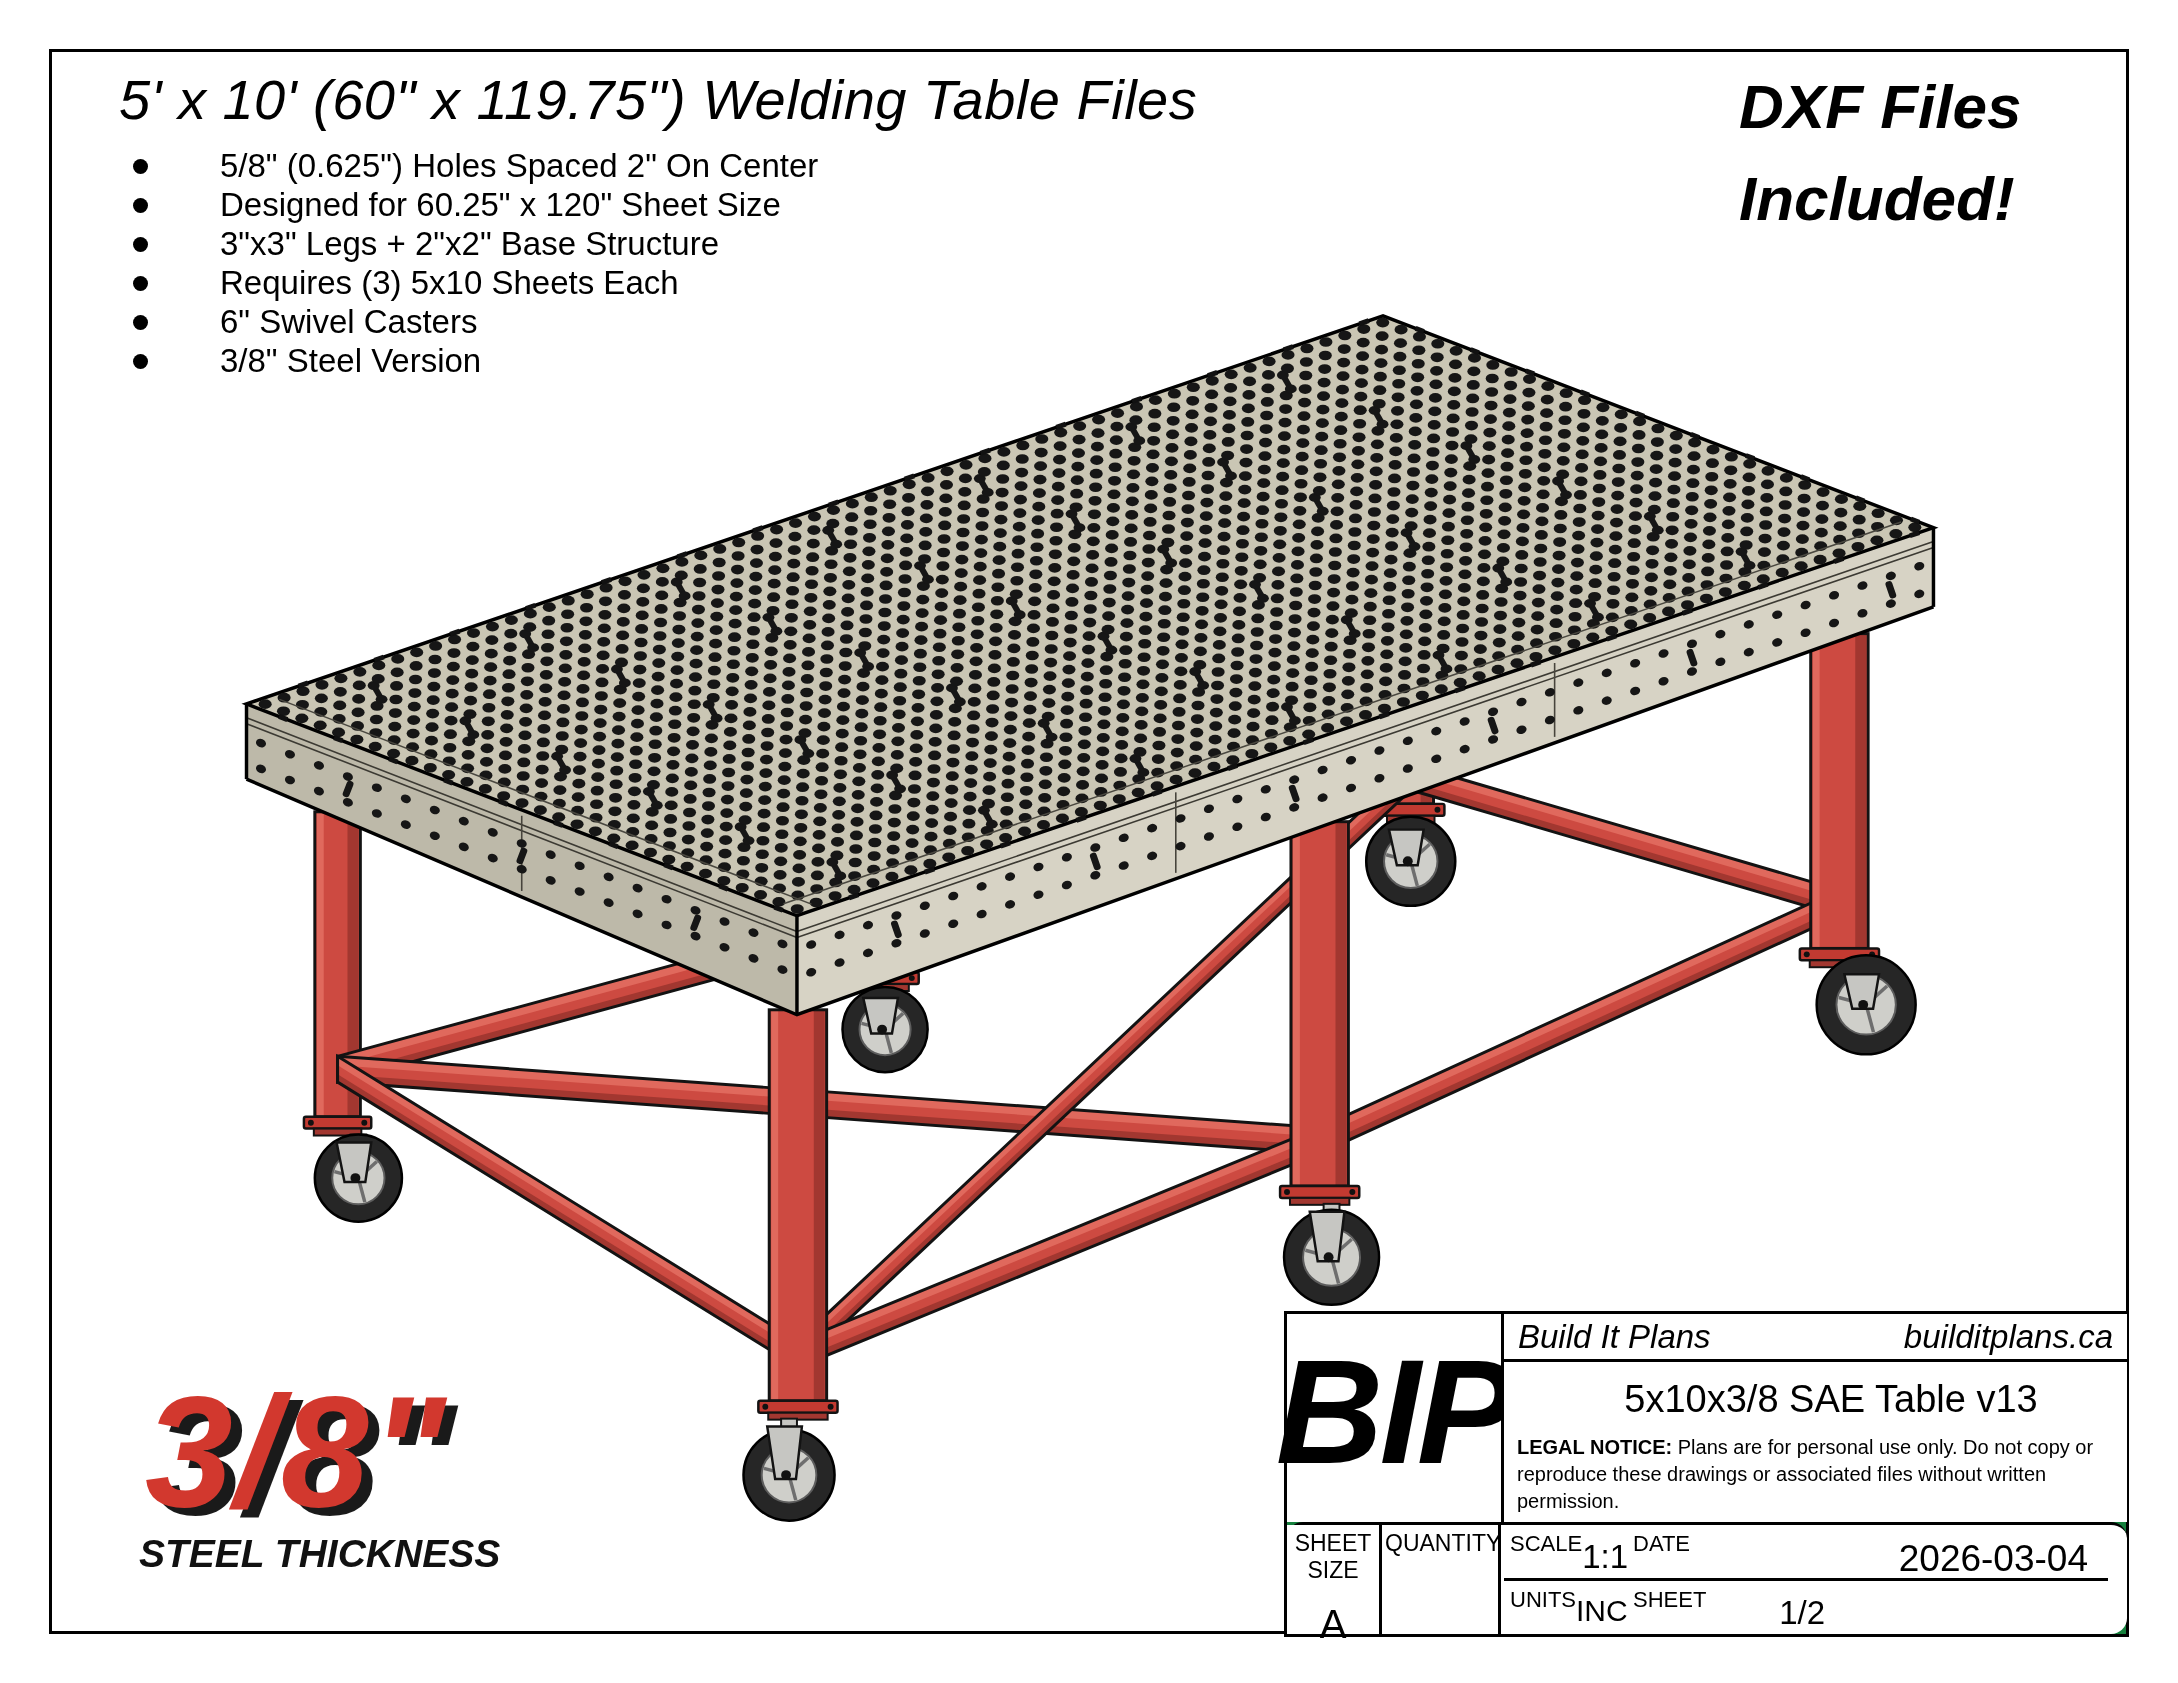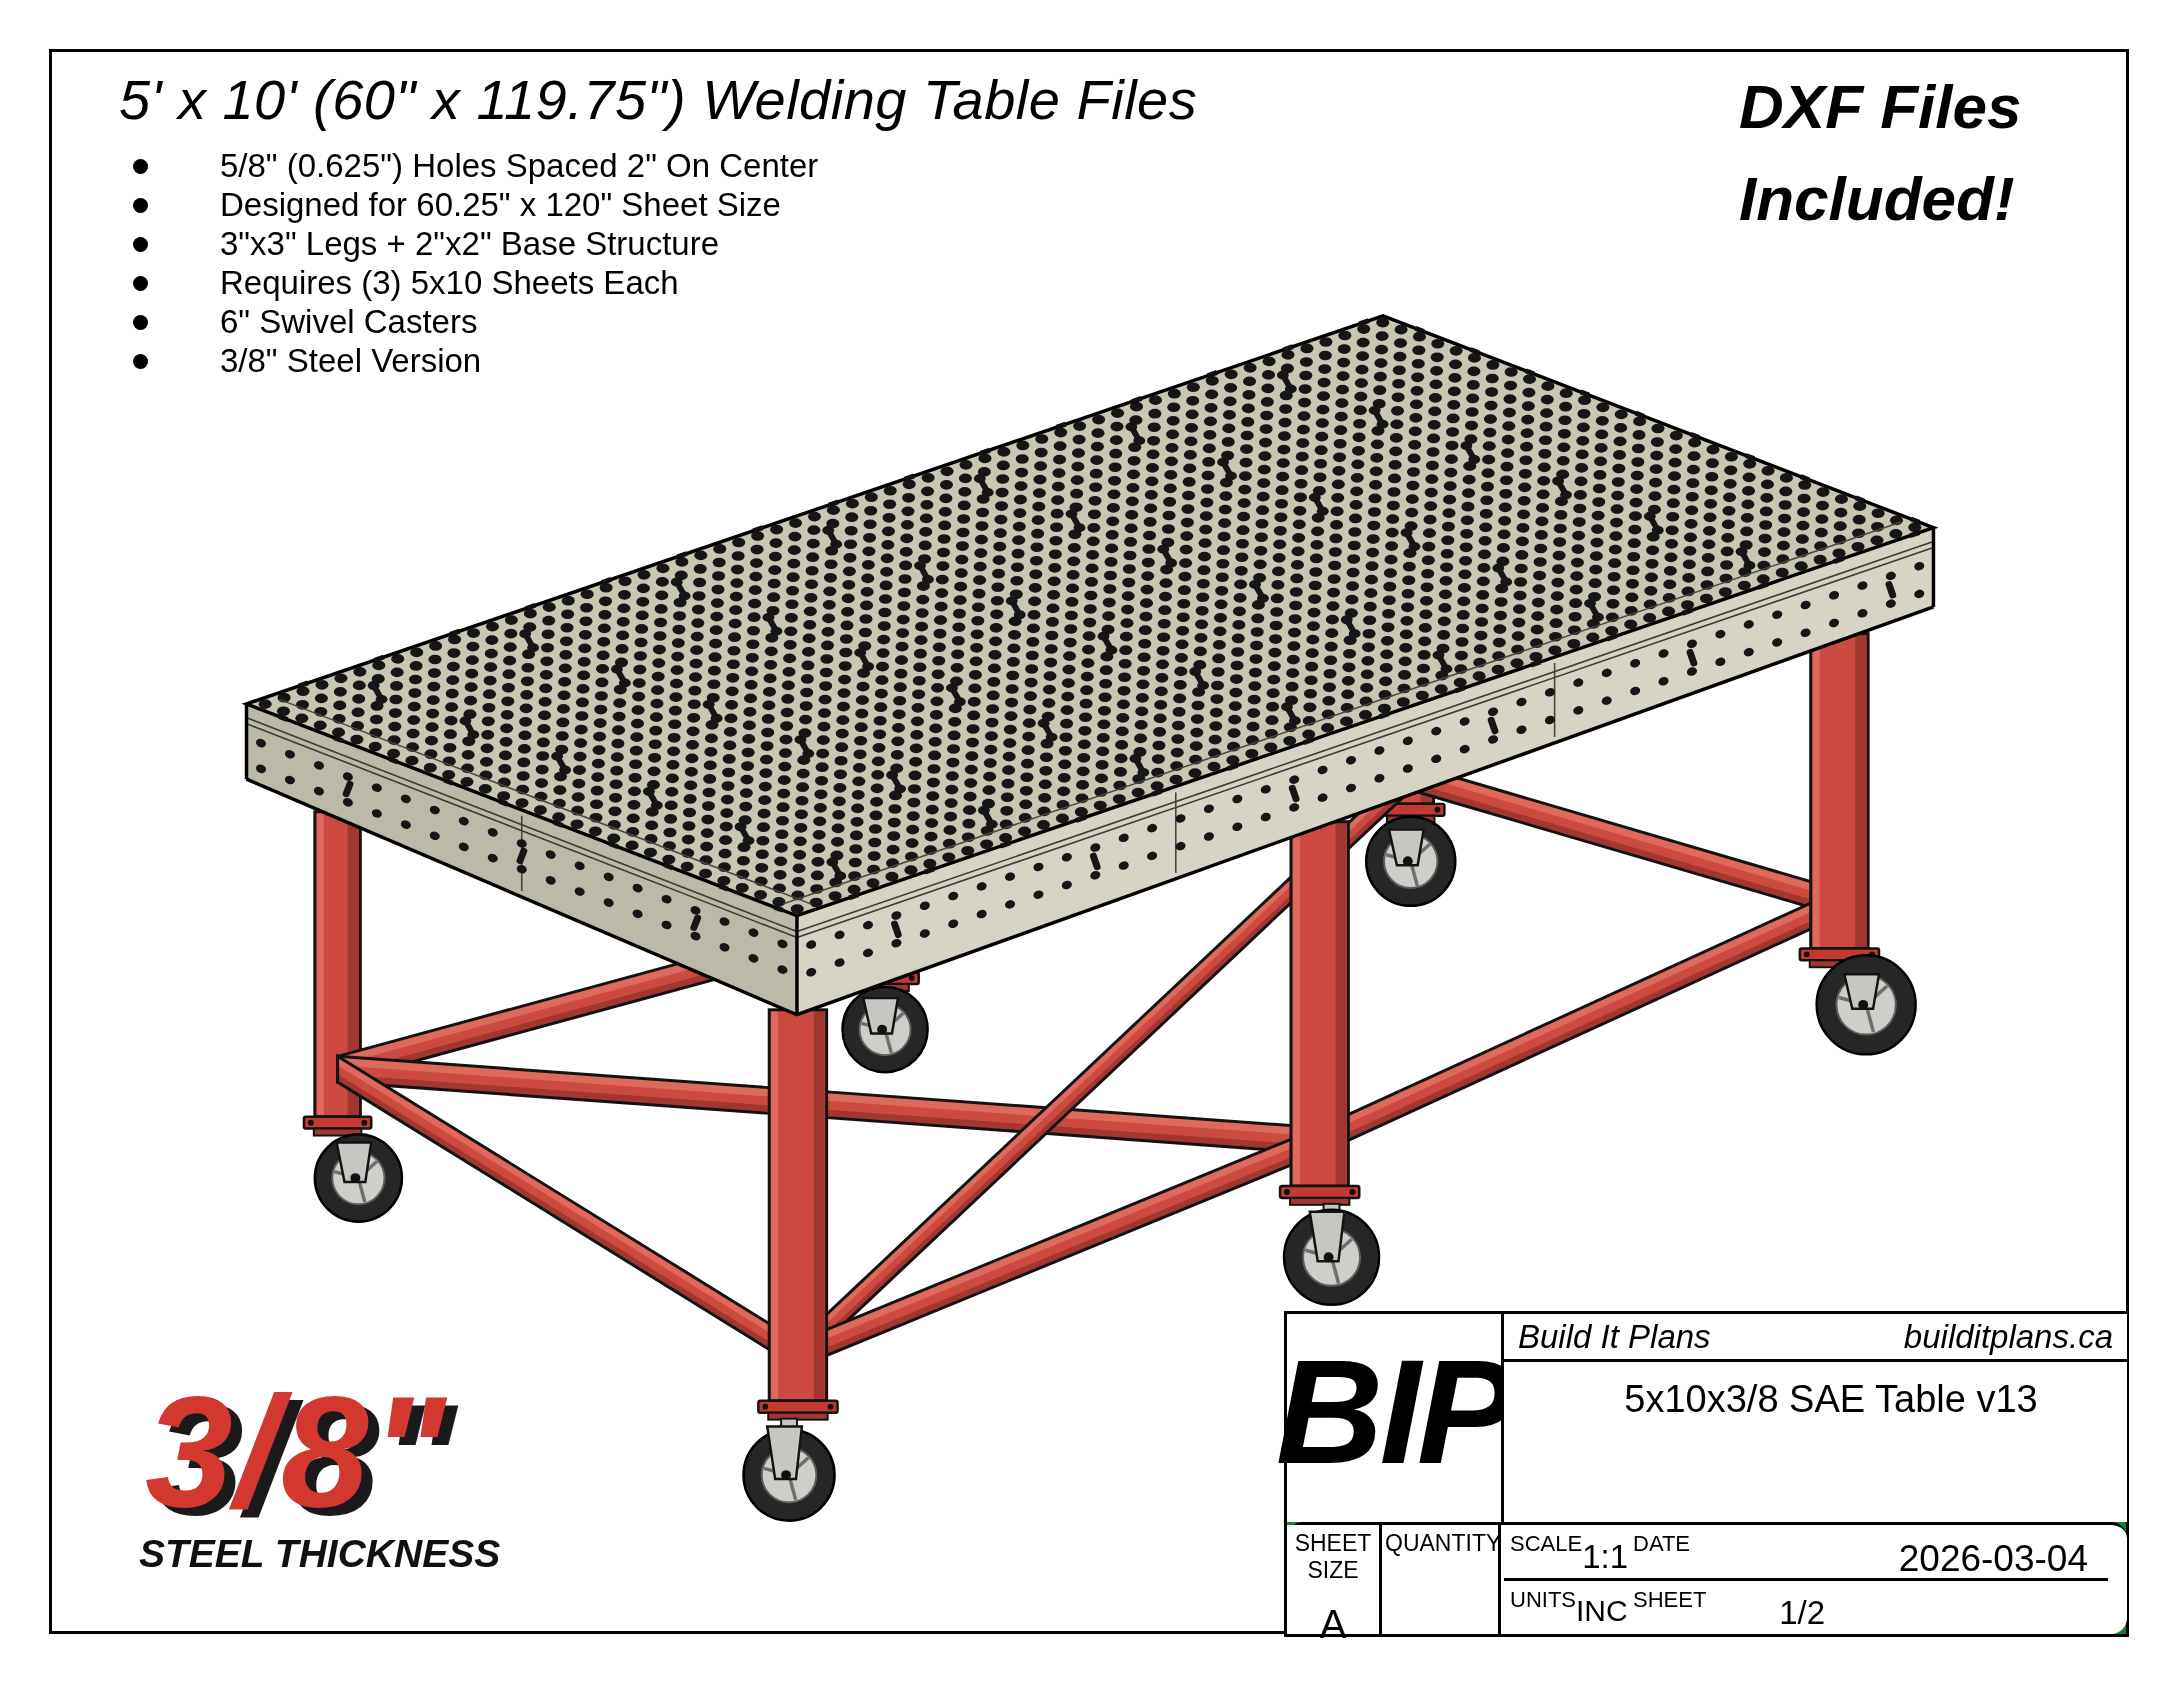--- a/index.html
+++ b/index.html
@@ -2360,20 +2360,24 @@
   <div class="title-block">
     <div class="tb-cell tb-logo">
       <span>BIP</span>
     </div>
     <div class="tb-cell tb-header">
       <span>Build It Plans</span>
       <span>builditplans.ca</span>
     </div>
     <div class="tb-cell tb-main">
       <div class="tb-dwg-title">5x10x3/8 SAE Table v13</div>
+      <div class="tb-legal">
+        <b>LEGAL NOTICE:</b><span> Plans are for personal use only. Do not copy or</span><br>
+        <span>reproduce these drawings or associated files without written permission.</span>
+      </div>
     </div>
     <div class="tb-cell tb-row">
       <div class="tb-cell tb-ss">
         <span class="tb-label-center">SHEET SIZE</span>
         <span class="tb-big-value">A</span>
       </div>
       <div class="tb-cell tb-qty">
         <span class="tb-label-center">QUANTITY</span>
         <span class="tb-big-value"></span>
       </div>

